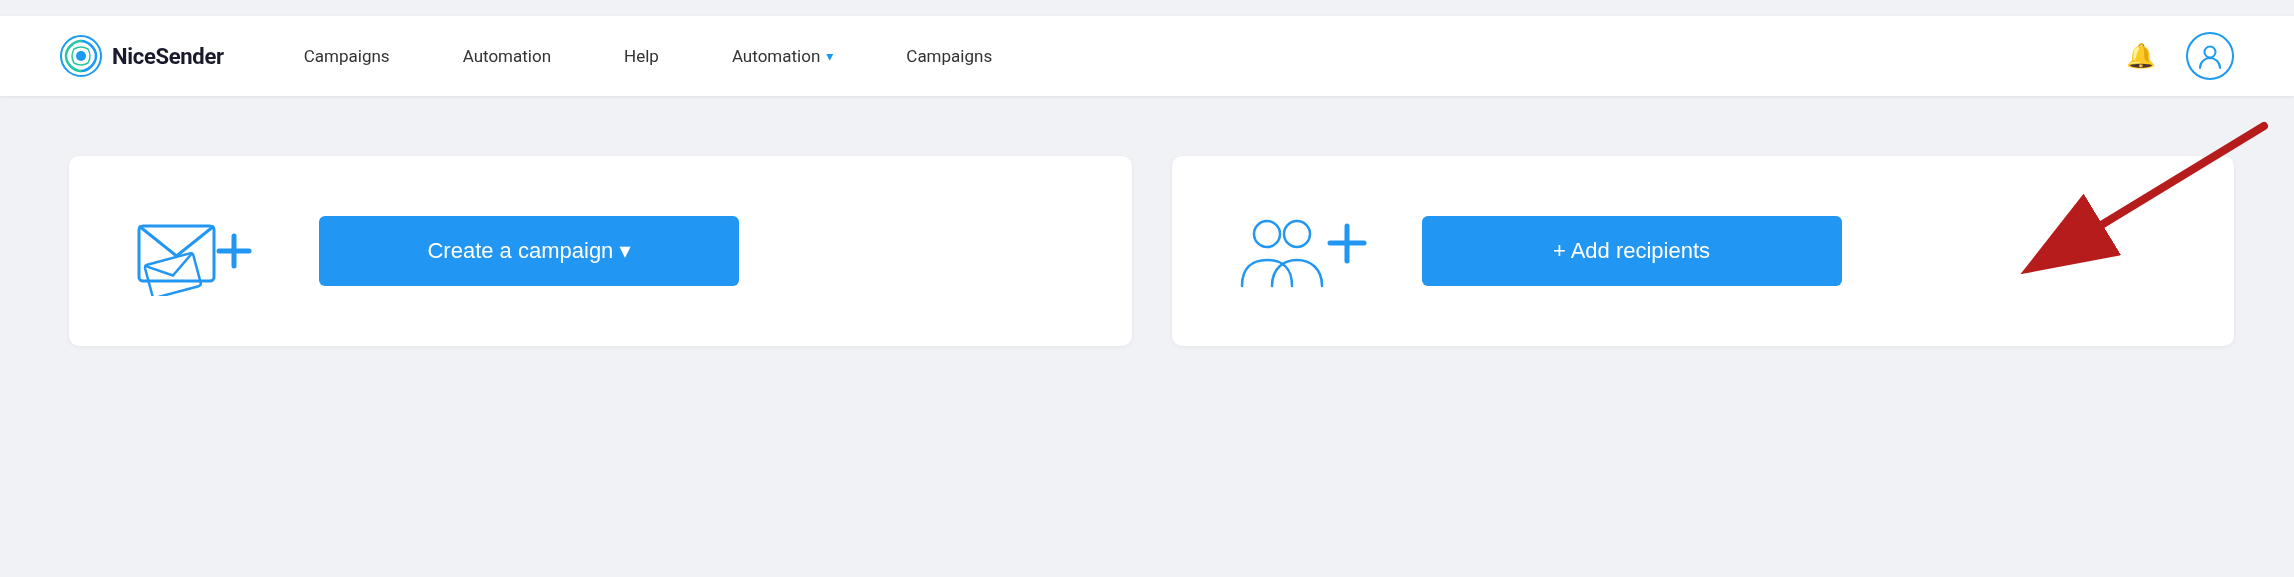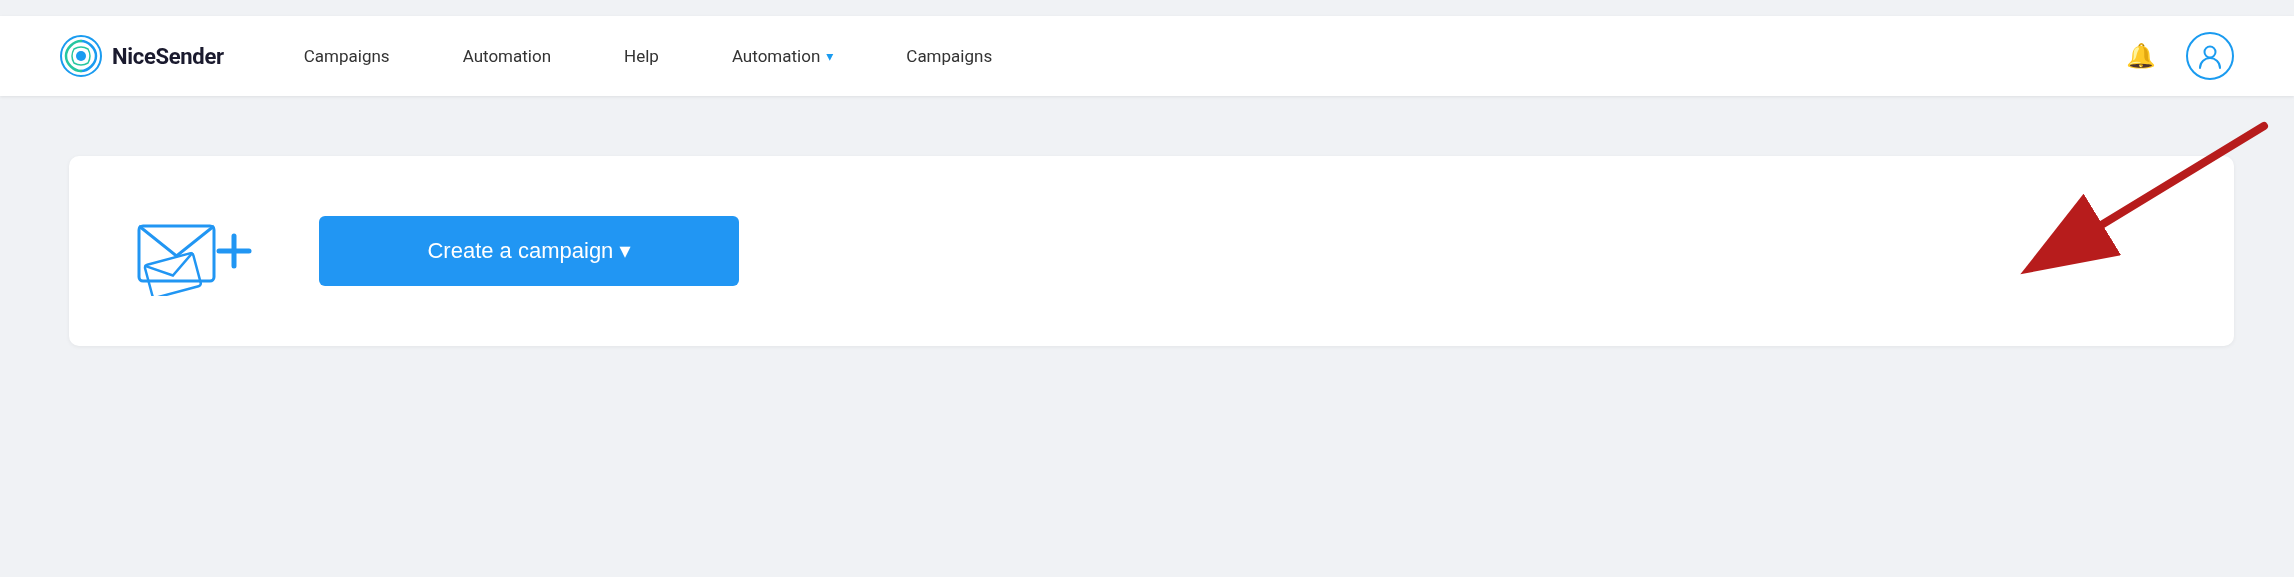--- a/index.html
+++ b/index.html
@@ -207,20 +207,37 @@
             <polyline points="15,55 40,72 65,55" stroke="#2196f3" stroke-width="2.5" fill="none"></polyline>
           </g>
 
           <line x1="100" y1="30" x2="100" y2="60" stroke="#2196f3" stroke-width="5" stroke-linecap="round"></line>
           <line x1="85" y1="45" x2="115" y2="45" stroke="#2196f3" stroke-width="5" stroke-linecap="round"></line>
         </svg>
       </div>
       <button class="card-btn">Create a campaign ▾</button>
     </div>
 
+    <div class="action-card">
+      <div class="card-icon-area">
+
+        <svg width="140" height="90" viewBox="0 0 140 90" fill="none" xmlns="http://www.w3.org/2000/svg">
+
+          <circle cx="35" cy="28" r="13" stroke="#2196f3" stroke-width="2.5" fill="none"></circle>
+          <path d="M10 80 C10 62, 20 54, 35 54 C50 54, 60 62, 60 80" stroke="#2196f3" stroke-width="2.5" fill="none" stroke-linecap="round"></path>
+
+          <circle cx="65" cy="28" r="13" stroke="#2196f3" stroke-width="2.5" fill="none"></circle>
+          <path d="M40 80 C40 62, 52 54, 65 54 C78 54, 90 62, 90 80" stroke="#2196f3" stroke-width="2.5" fill="none" stroke-linecap="round"></path>
+
+          <line x1="115" y1="20" x2="115" y2="55" stroke="#2196f3" stroke-width="5" stroke-linecap="round"></line>
+          <line x1="98" y1="37" x2="132" y2="37" stroke="#2196f3" stroke-width="5" stroke-linecap="round"></line>
+        </svg>
+      </div>
+      <button class="card-btn">+ Add recipients</button>
+    </div>
   </div>
 
   <div class="arrow-annotation">
     <svg width="300" height="200" viewBox="0 0 300 200" fill="none" xmlns="http://www.w3.org/2000/svg">
       <defs>
         <marker id="arrowhead" markerWidth="12" markerHeight="9" refX="10" refY="4.5" orient="auto">
           <polygon points="0 0, 12 4.5, 0 9" fill="#b71c1c"></polygon>
         </marker>
       </defs>
       <line x1="290" y1="10" x2="60" y2="150" stroke="#b71c1c" stroke-width="8" marker-end="url(#arrowhead)" stroke-linecap="round"></line>

